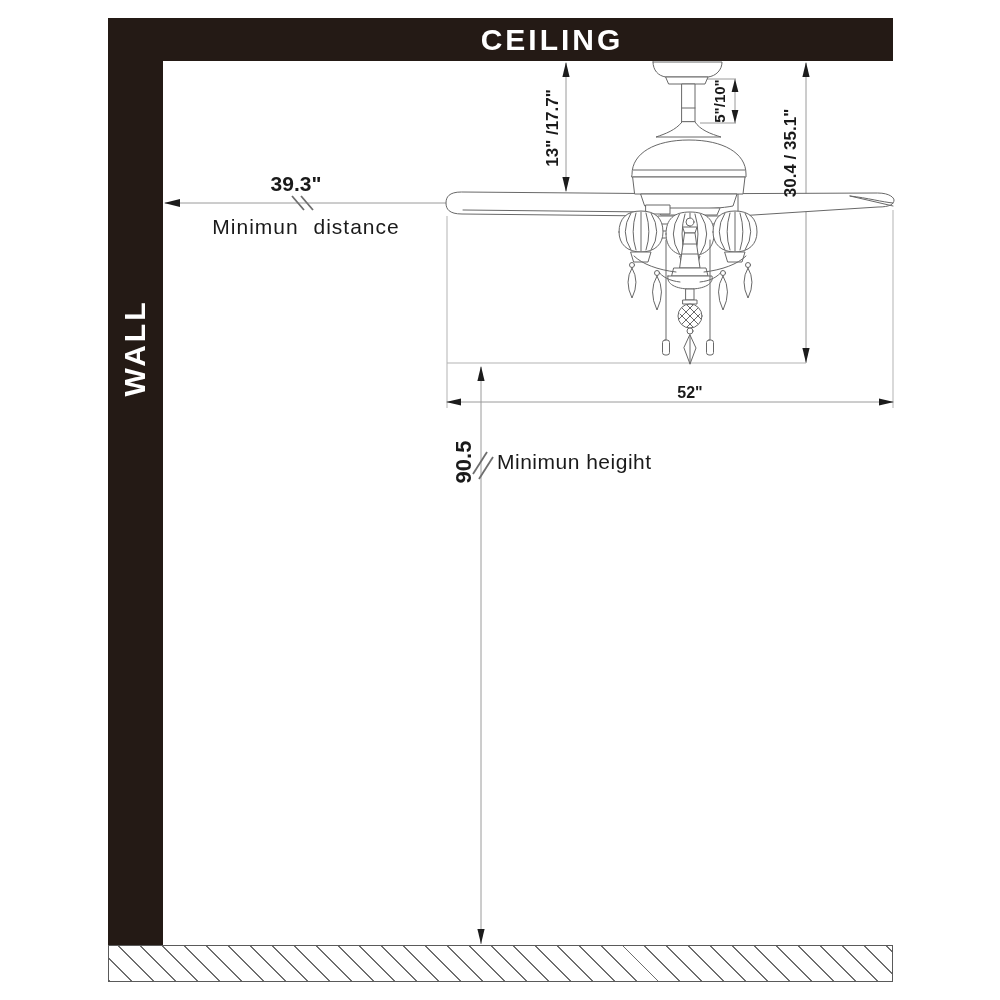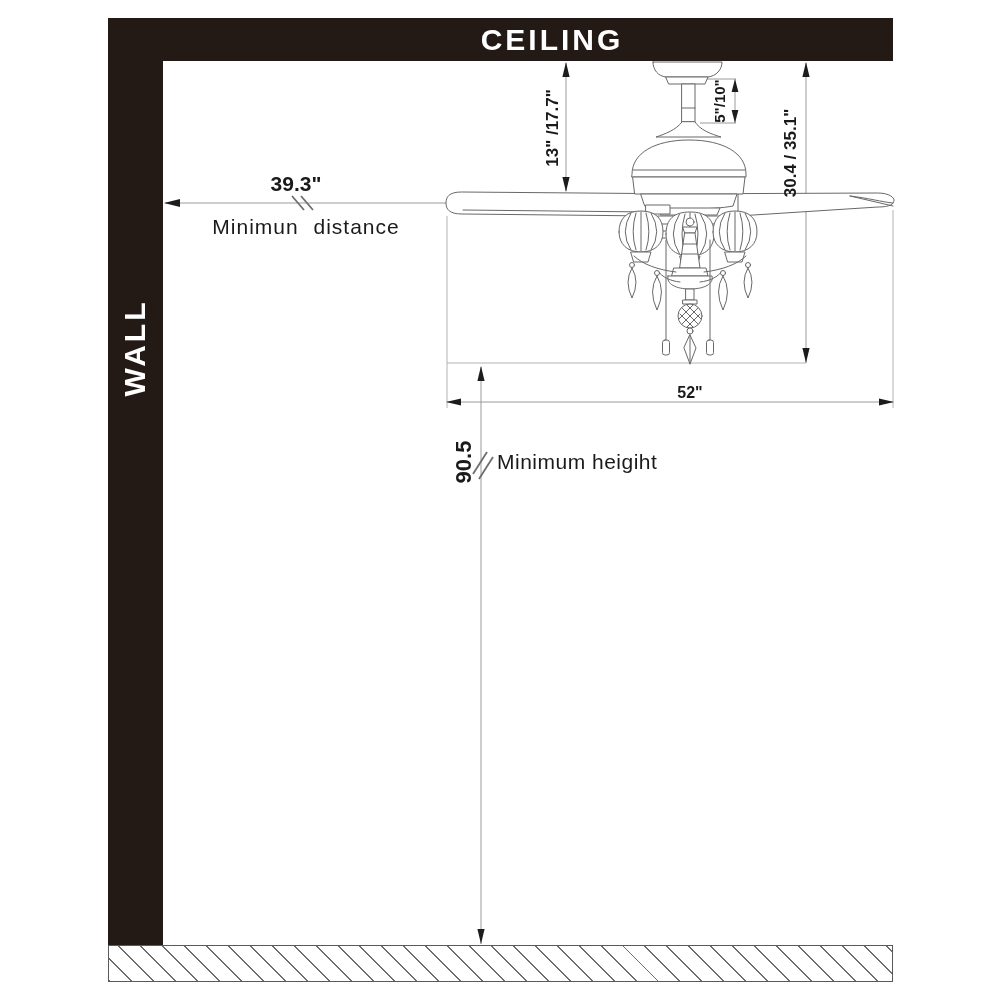--- a/index.html
+++ b/index.html
@@ -223,13 +223,13 @@
 </div>
 <div id="floor" class="abs"></div>
 
 <div id="lbl-min-distance-value" class="dim-label bold">39.3"</div>
 <div id="lbl-min-distance" class="dim-label">Minimun distance</div>
 <div id="lbl-hanger-height" class="dim-label bold vlabel">13" /17.7"</div>
 <div id="lbl-downrod" class="dim-label bold vlabel">5"/10"</div>
 <div id="lbl-total-height" class="dim-label bold vlabel">30.4 / 35.1"</div>
 <div id="lbl-blade-sweep" class="dim-label bold">52"</div>
 <div id="lbl-min-height-value" class="dim-label bold vlabel">90.5</div>
-<div id="lbl-min-height" class="dim-label">Minimum heigiht</div>
+<div id="lbl-min-height" class="dim-label">Minimun heigiht</div>
 
 </body></html>

